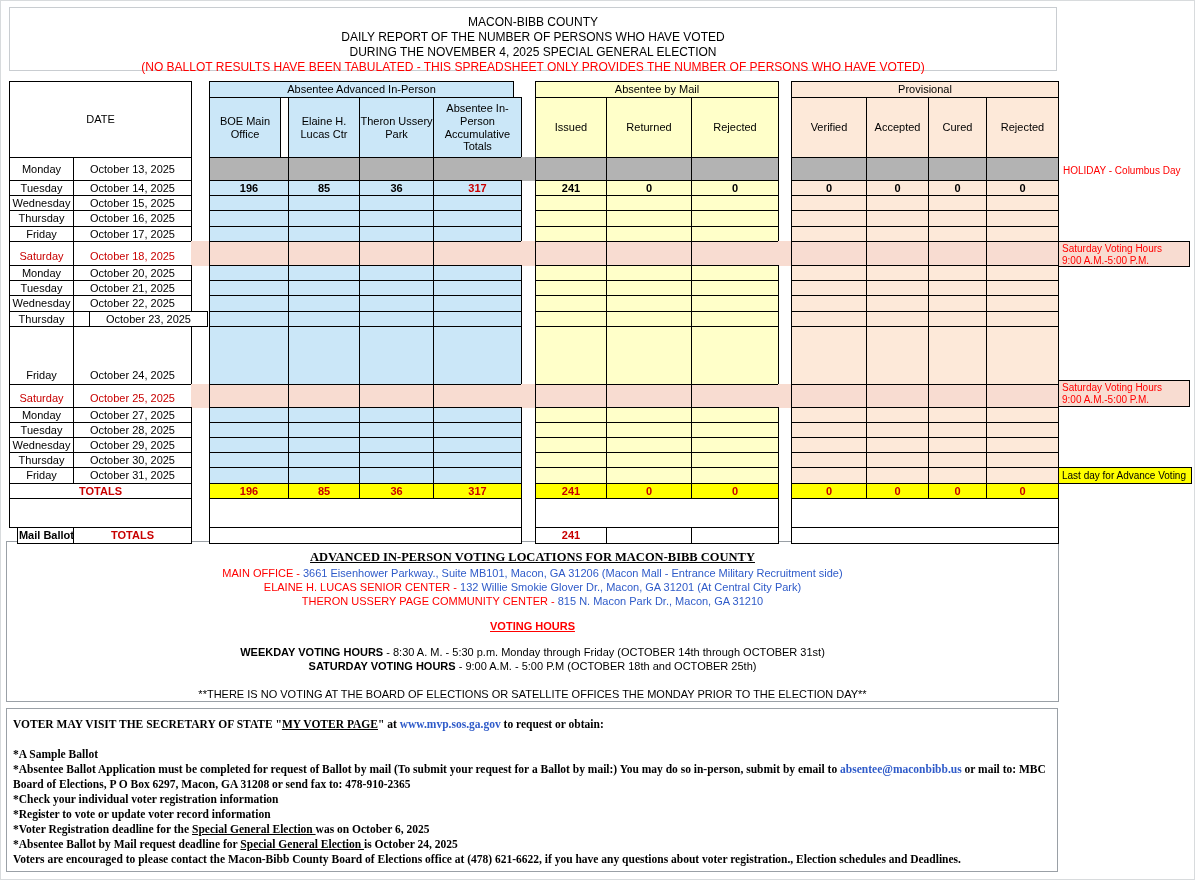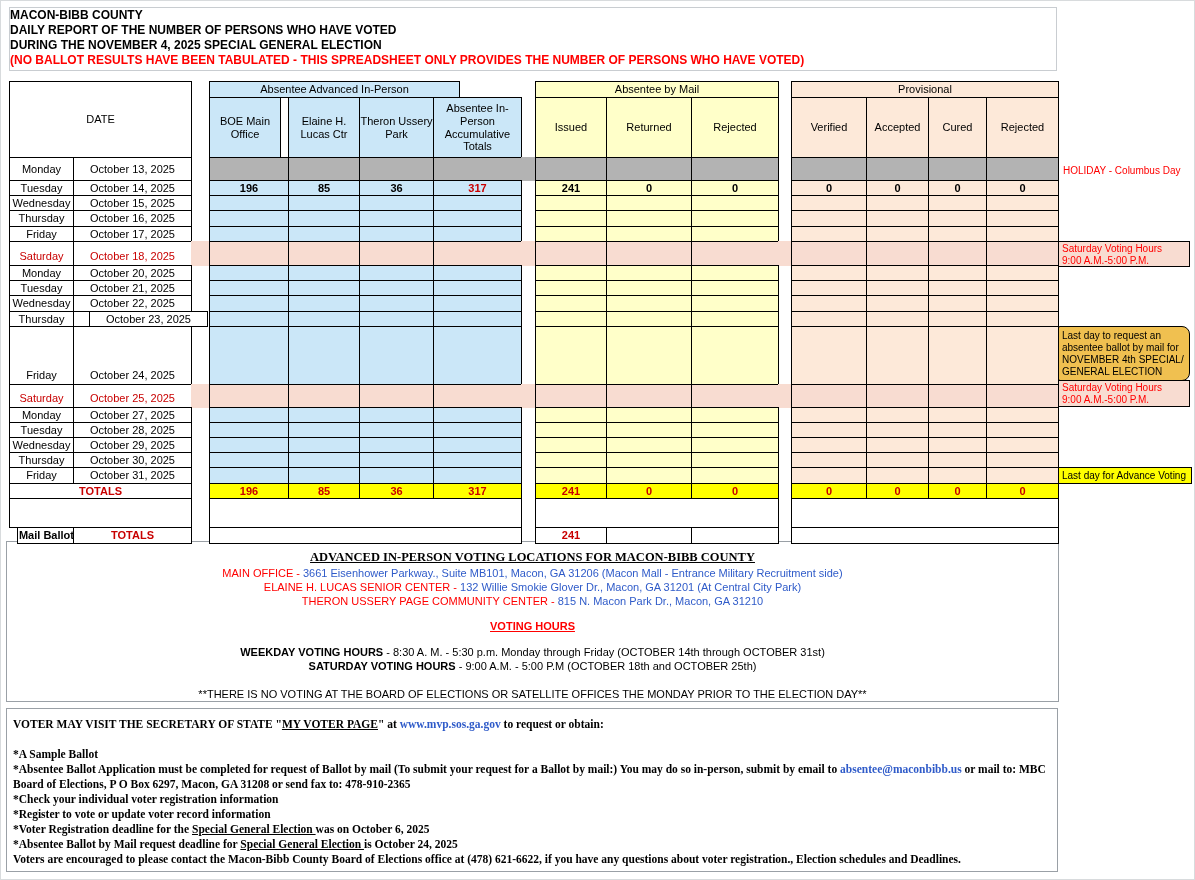--- a/index.html
+++ b/index.html
@@ -20,21 +20,21 @@
   .bg-mail{background:var(--paleyellow);}
   .bg-tan{background:var(--tan);}
   .bg-gray{background:var(--gray);}
   .bg-pink{background:var(--pink);}
   .bg-yellow{background:var(--yellow);}
   .totals-label,.totals-val{color:var(--darkred);font-weight:bold;}
   .mb-label{font-weight:bold;}
 
   
   .title-box{position:absolute;left:8px;top:6px;width:1048px;height:64px;border:1px solid #c9cdd1;
-             font-weight:bold;font-size:12px;line-height:15px;padding-top:0;
+             text-align:center;font-weight:normal;font-size:12px;line-height:15px;padding-top:7px;
              box-sizing:border-box;background:#fff;}
   .title-red{color:var(--red);}
 
   
   .note-plain{position:absolute;font-size:10px;color:var(--red);white-space:nowrap;}
   .note-box{position:absolute;box-sizing:border-box;border:1px solid #000;font-size:10px;
             line-height:12px;padding:1px 3px;text-align:left;overflow:hidden;}
   .note-pink{background:var(--pink);color:var(--red);}
   .note-gold{background:var(--gold);color:#000;border-radius:2px 8px 8px 2px;padding-top:3px;}
   .note-yellow{background:var(--yellow);color:#000;white-space:nowrap;display:flex;align-items:center;}
@@ -69,21 +69,21 @@
 
   <div class="title-box">
     <div>MACON-BIBB COUNTY</div>
     <div>DAILY REPORT OF THE NUMBER OF PERSONS WHO  HAVE VOTED</div>
     <div>DURING THE NOVEMBER 4, 2025 SPECIAL GENERAL ELECTION</div>
     <div class="title-red">(NO BALLOT RESULTS HAVE BEEN TABULATED - THIS SPREADSHEET ONLY PROVIDES THE NUMBER OF PERSONS WHO HAVE VOTED)</div>
   </div>
 
   <div class="c" style="left:8px;top:80px;width:183px;height:77px">DATE</div>
 
-  <div class="c bg-blue" style="left:208px;top:80px;width:251px;height:17px">Absentee Advanced In-Person</div>
+  <div class="c bg-blue" style="left:208px;top:80px;width:305px;height:17px">Absentee Advanced In-Person</div>
   <div class="c bg-mail" style="left:534px;top:80px;width:244px;height:17px">Absentee by Mail</div>
   <div class="c bg-tan" style="left:790px;top:80px;width:268px;height:17px">Provisional</div>
 
   <div class="c bg-blue" style="left:208px;top:96px;width:72px;height:61px">BOE Main Office</div>
   <div class="c bg-blue" style="left:287px;top:96px;width:72px;height:61px">Elaine H. Lucas Ctr</div>
   <div class="c bg-blue" style="left:358px;top:96px;width:75px;height:61px">Theron Ussery Park</div>
   <div class="c bg-blue" style="left:432px;top:96px;width:89px;height:61px">Absentee In-Person Accumulative Totals</div>
   <div class="c bg-mail" style="left:534px;top:96px;width:72px;height:61px">Issued</div>
   <div class="c bg-mail" style="left:605px;top:96px;width:86px;height:61px">Returned</div>
   <div class="c bg-mail" style="left:690px;top:96px;width:88px;height:61px">Rejected</div>
@@ -346,21 +346,20 @@
       <div class="c bg-white" style="left: 790px; top: 526px; width: 268px; height: 17px;"></div>
     </div>
 
   <div class="note-plain" style="left:1062px;top:164px">HOLIDAY - Columbus Day</div>
 
   <div class="note-box note-pink" style="left:1057px;top:240px;width:132px;height:26px">
     <div>Saturday Voting Hours</div>
     <div>9:00 A.M.-5:00 P.M.</div>
   </div>
 
-  <div class="note-box note-gold" style="left:1057px;top:325px;width:132px;height:55px">Last day to request an absentee ballot by mail for NOVEMBER 4th SPECIAL/ GENERAL ELECTION</div>
 
   <div class="note-box note-pink" style="left:1057px;top:379px;width:132px;height:27px">
     <div>Saturday Voting Hours</div>
     <div>9:00 A.M.-5:00 P.M.</div>
   </div>
 
   <div class="note-box note-yellow" style="left:1057px;top:466px;width:134px;height:17px">Last day for Advance Voting</div>
 
   <div class="loc-box">
     <div class="loc-head">ADVANCED IN-PERSON VOTING LOCATIONS FOR MACON-BIBB COUNTY</div>

